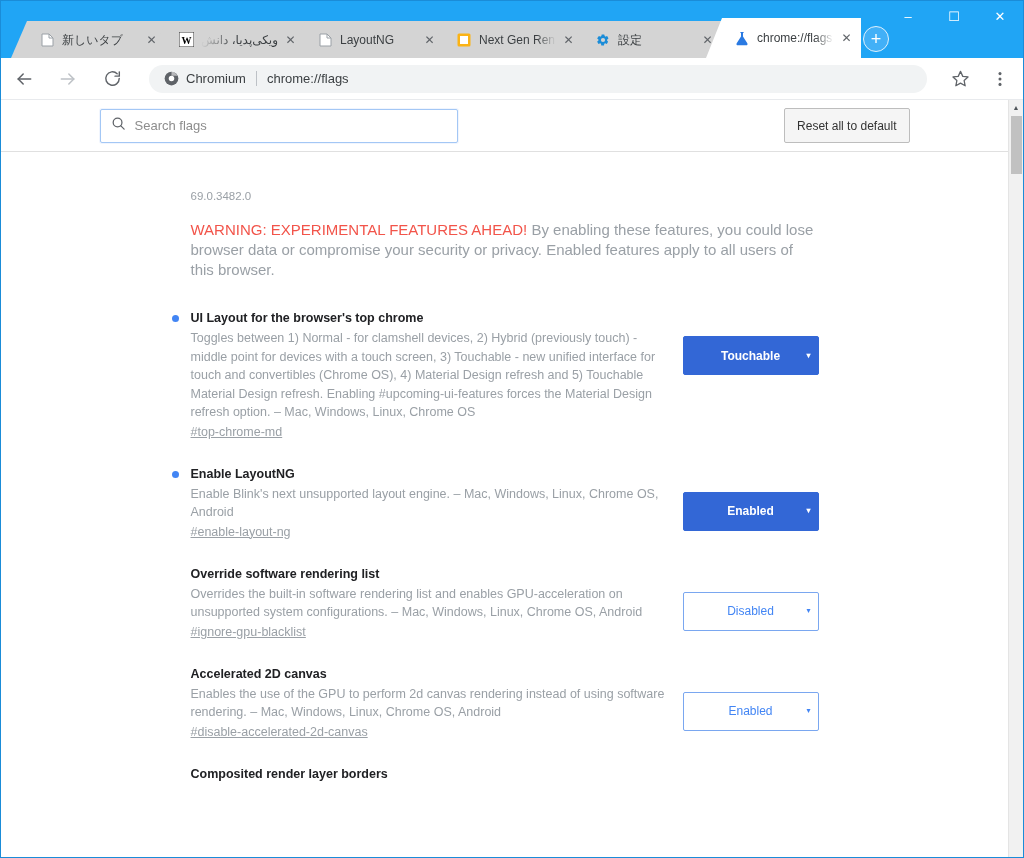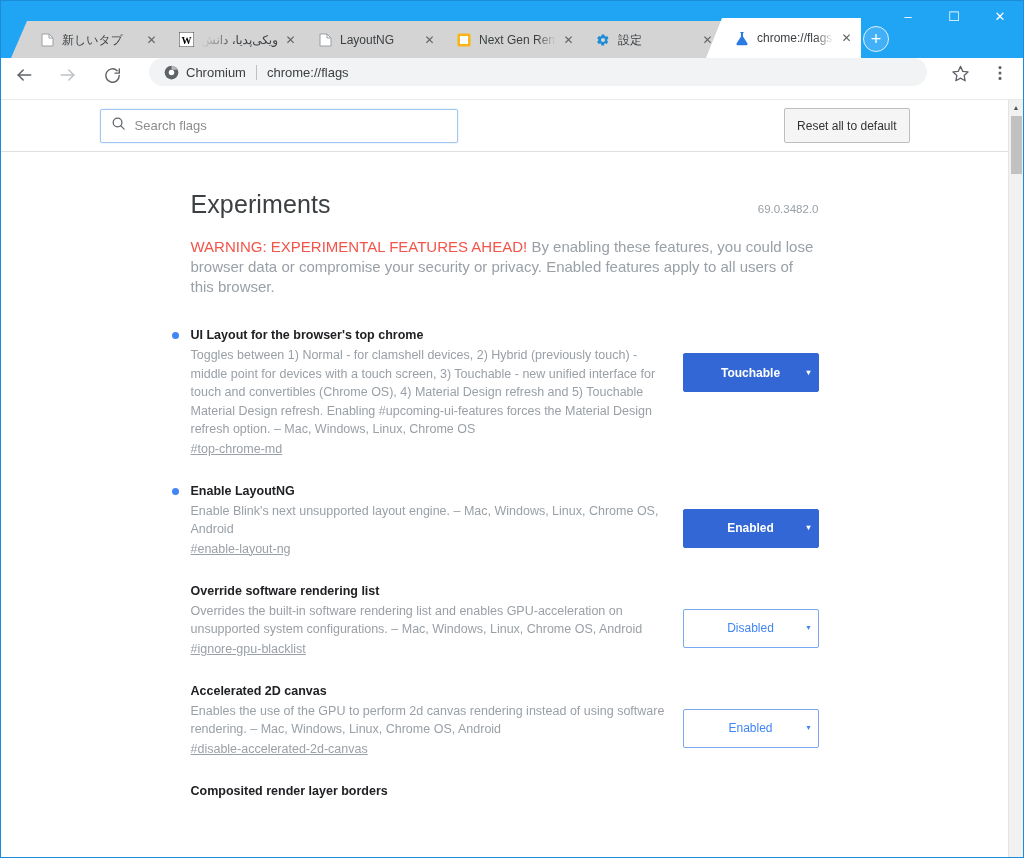--- a/index.html
+++ b/index.html
@@ -111,20 +111,21 @@
     color: #ffffff;
     font-size: 13px;
     cursor: pointer;
   }
 
   
   .toolbar {
     height: 42px;
     background: #ffffff;
     display: flex;
+    align-items: center;
     padding: 0 8px 0 6px;
     flex: 0 0 auto;
     border-bottom: 1px solid #e8eaed;
     gap: 10px;
   }
   .navbtn {
     width: 34px; height: 34px;
     display: flex; align-items: center; justify-content: center;
     color: #5f6368;
     cursor: pointer;
@@ -524,21 +525,20 @@
             </span>
             <input class="search-input" type="text" placeholder="Search flags" style="">
           </div>
           <button class="reset-btn">Reset all to default</button>
         </div>
       </div>
 
       <div class="content">
 
         <div class="exp-header">
-          <h1 class="exp-title">Experiments</h1>
           <span class="version">69.0.3482.0</span>
         </div>
 
         <p class="warning">
           <span class="warn-strong">WARNING: EXPERIMENTAL FEATURES AHEAD!</span><span> By enabling these features, you could lose browser data or compromise your security or privacy. Enabled features apply to all users of this browser.</span>
         </p>
 
 
         <div class="flag-list">
 

